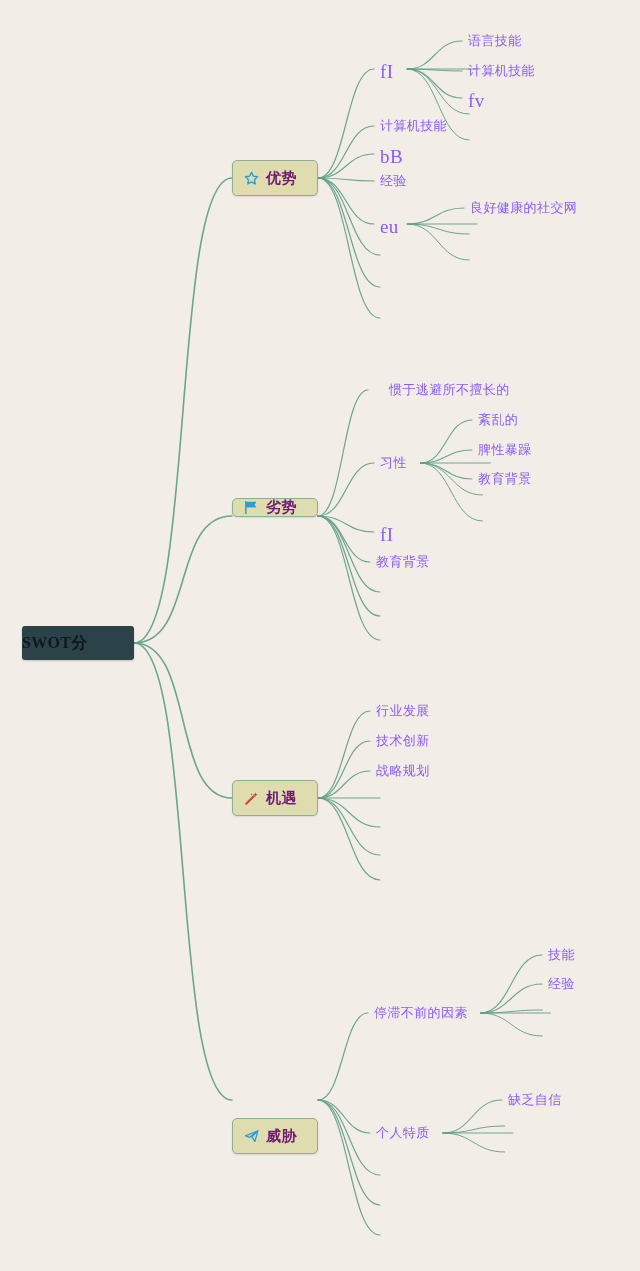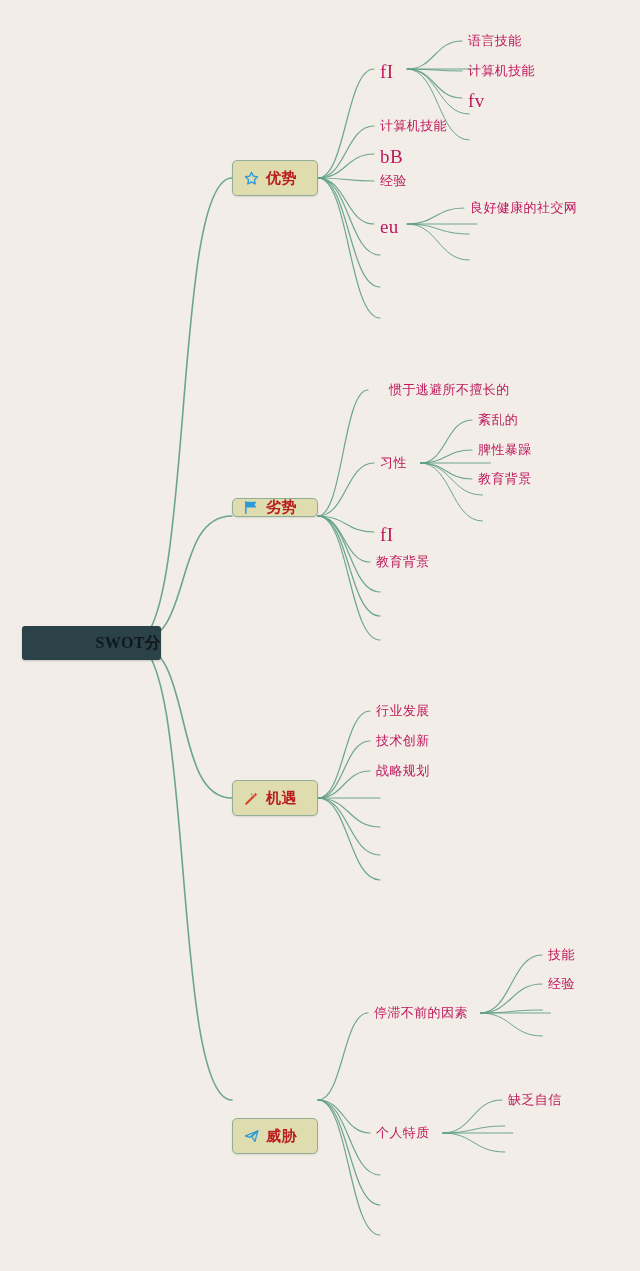--- a/index.html
+++ b/index.html
@@ -28,23 +28,22 @@
   .root-node {
     position: absolute;
     left: 22px;
     top: 626px;
     width: 112px;
     height: 34px;
     background: #2b4249;
     border-radius: 3px;
     display: flex;
     align-items: center;
-    justify-content: flex-end;
+    justify-content: flex-start;
     box-shadow: 0 1px 2px rgba(0,0,0,0.18);
-    padding-left: 27px;
   }
   .root-label {
     font-family: "Liberation Serif", "DejaVu Serif", serif;
     font-size: 16px;
     font-weight: 700;
     color: #10181c;
     letter-spacing: .3px;
     white-space: nowrap;
   }
 
@@ -59,36 +58,36 @@
     display: flex;
     align-items: center;
     gap: 6px;
     padding-left: 10px;
     box-sizing: border-box;
     box-shadow: 0 1px 2px rgba(0,0,0,0.10);
   }
   .cat-label {
     font-size: 15px;
     font-weight: 700;
-    color: #b91c1c;
+    color: #701a75;
     white-space: nowrap;
     letter-spacing: .5px;
   }
   .cat-icon {
     width: 17px;
     height: 17px;
     flex: 0 0 17px;
     display: block;
   }
 
   
   .leaf {
     position: absolute;
     font-size: 13px;
-    color: #be185d;
+    color: #8b5cf6;
     white-space: nowrap;
     letter-spacing: .4px;
     line-height: 1;
   }
   .leaf.lv2 { font-size: 13px; }
   .leaf.lv3 { font-size: 13px; }
   .leaf.latin {
     font-family: "Liberation Serif", "DejaVu Serif", serif;
     font-size: 19px;
   }

